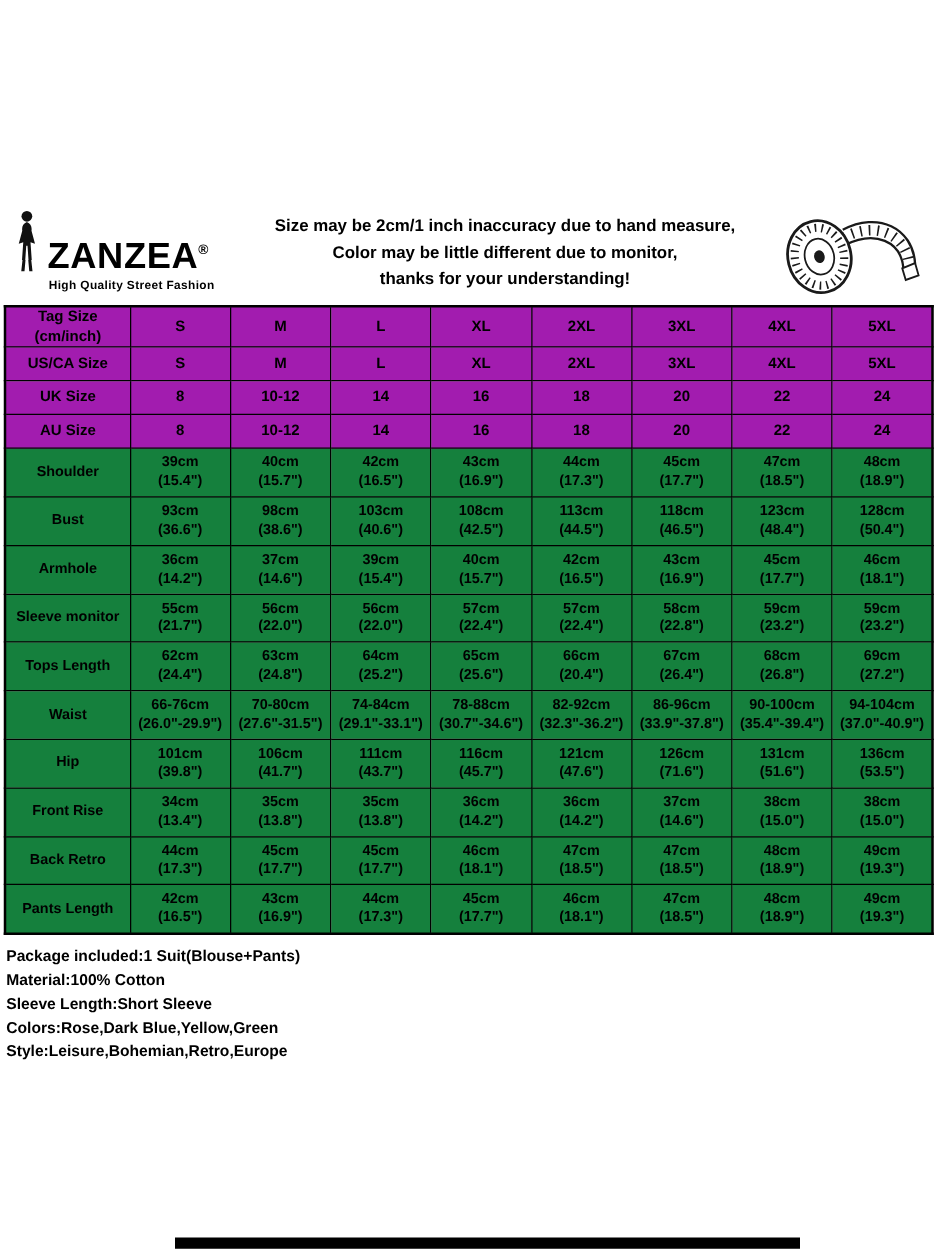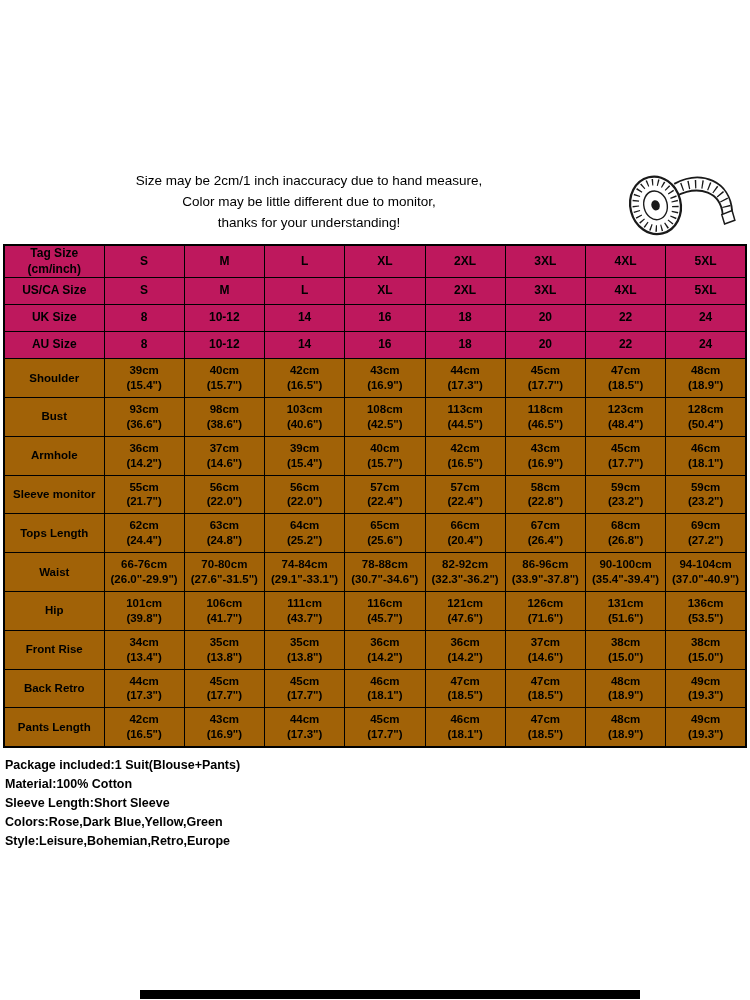--- a/index.html
+++ b/index.html
@@ -25,60 +25,71 @@
     font-size:29px; font-weight:bold; line-height:0.95;
     margin-left:3px; letter-spacing:0.5px;
   }
   .brand-text sup { font-size:11px; font-weight:bold; }
   .tagline {
     font-size:9.5px; font-weight:bold; letter-spacing:0.3px;
     margin-left:31px; margin-top:3px; white-space:nowrap;
   }
   .disclaimer {
     flex:1 1 auto; text-align:center;
-    font-weight:normal; font-size:13.5px; line-height:21px;
+    font-weight:bold; font-size:13.5px; line-height:21px;
     padding-top:2px;
   }
   .tape-wrap { width:122px; height:70px; flex:0 0 auto; margin-left:6px; }
   .tape-wrap svg { width:100%; height:100%; }
 
   
   table.size-chart {
     width:744px; margin:4px auto 0 auto;
     border-collapse:collapse; table-layout:fixed;
     border:2px solid #000;
   }
   .size-chart th, .size-chart td {
     border:1px solid #000;
     font-weight:bold; text-align:center; vertical-align:middle;
     white-space:pre-line; padding:0; line-height:1.3;
   }
-  tr.srow { background:#be185d; height:27px; }
+  tr.srow { background:#a21caf; height:27px; }
   tr.srow th, tr.srow td { font-size:12px; }
-  tr.mrow { background:#a16207; height:38.8px; }
+  tr.mrow { background:#15803d; height:38.8px; }
   tr.mrow th, tr.mrow td { font-size:11.5px; }
   .size-chart th { font-size:11.5px; }
 
   
   .details { padding:8px 0 0 5px; }
   .details .line {
     font-weight:bold; font-size:12.5px; line-height:19px;
   }
 
   .bottom-bar {
     position:absolute; left:140px; bottom:1px;
     width:500px; height:9px; background:#000;
   }
 </style>
 </head>
 <body>
 
 <div class="content">
 
   <div class="header-row">
+    <div class="logo">
+      <div class="logo-top">
+        <svg class="woman-svg" viewBox="0 0 27 52">
+          <circle cx="13.5" cy="5" r="4.3" fill="#111"></circle>
+          <path d="M13.5 9.5 C10.5 10.8 9.3 13.2 9.8 16.5 L7 27 L10.6 25.8 L9.6 40 L12.2 40 L13 28.5 L14 28.5 L14.8 40 L17.4 40 L16.4 25.8 L20 27 L17.2 16.5 C17.7 13.2 16.5 10.8 13.5 9.5 Z" fill="#111"></path>
+          <path d="M10 40 L9 49 L11.6 49 L12.4 40 Z M17 40 L18 49 L15.4 49 L14.6 40 Z" fill="#111"></path>
+        </svg>
+        <div class="brand-text"><span>ZANZEA</span><sup>®</sup></div>
+      </div>
+      <div class="tagline">High Quality Street Fashion</div>
+    </div>
 
     <div class="disclaimer">
       <div>Size may be 2cm/1 inch inaccuracy due to hand measure,</div>
       <div>Color may be little different due to monitor,</div>
       <div>thanks for your understanding!</div>
     </div>
 
     <div class="tape-wrap">
       <svg viewBox="0 0 130 75">
         <path d="M62 17 C 92 1 122 15 124 46" fill="none" stroke="#1a1a1a" stroke-width="2"></path>

